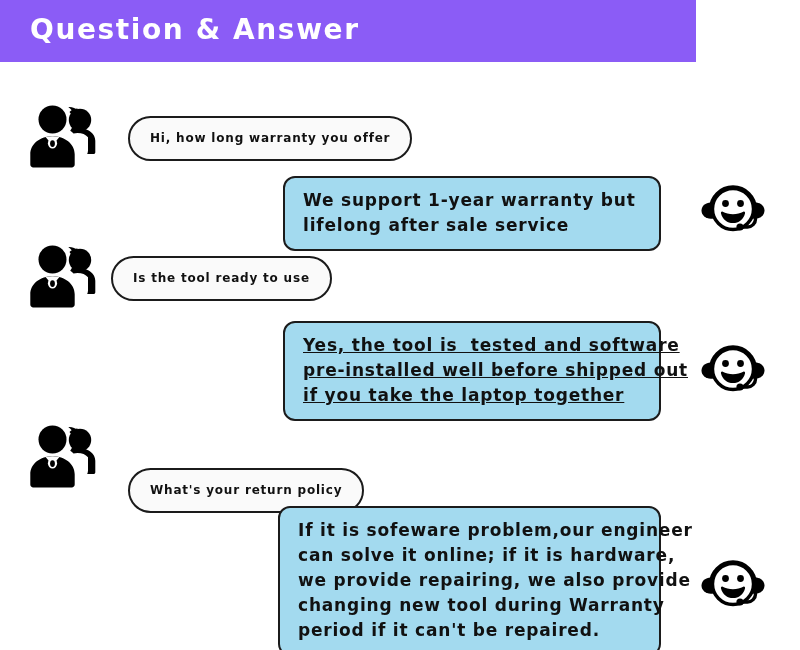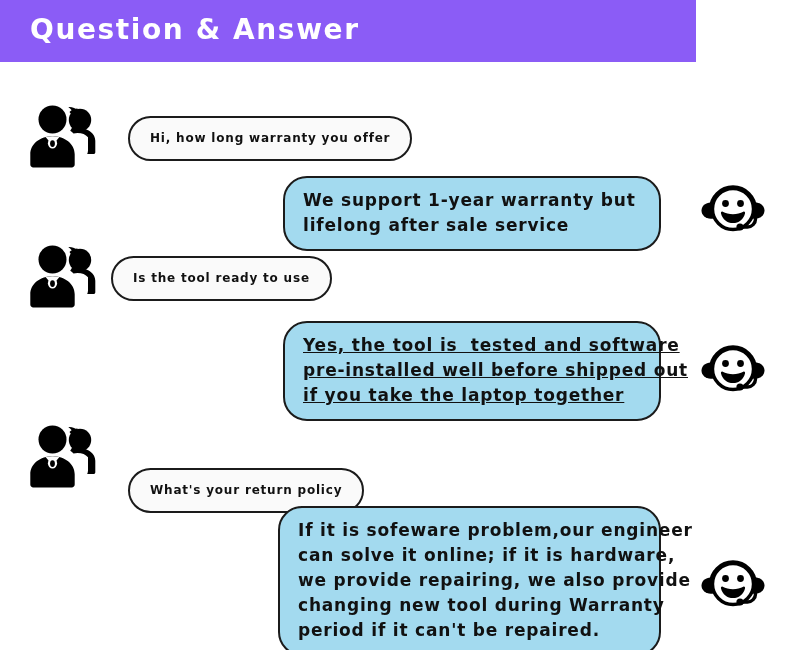--- a/index.html
+++ b/index.html
@@ -78,21 +78,21 @@
     font-size: 12px;
     letter-spacing: 0.8px;
     white-space: nowrap;
     line-height: 26px;
   }
 
   .bubble-answer {
     position: absolute;
     background: #a3daef;
     border: 2px solid #1b1b1b;
-    border-radius: 24px;
+    border-radius: 12px;
     padding: 10px 18px 11px 18px;
     box-sizing: border-box;
     color: #111111;
     font-family: "DejaVu Sans", sans-serif;
     font-weight: bold;
     font-size: 17px;
     letter-spacing: 0.8px;
     line-height: 25px;
     white-space: pre;
   }

